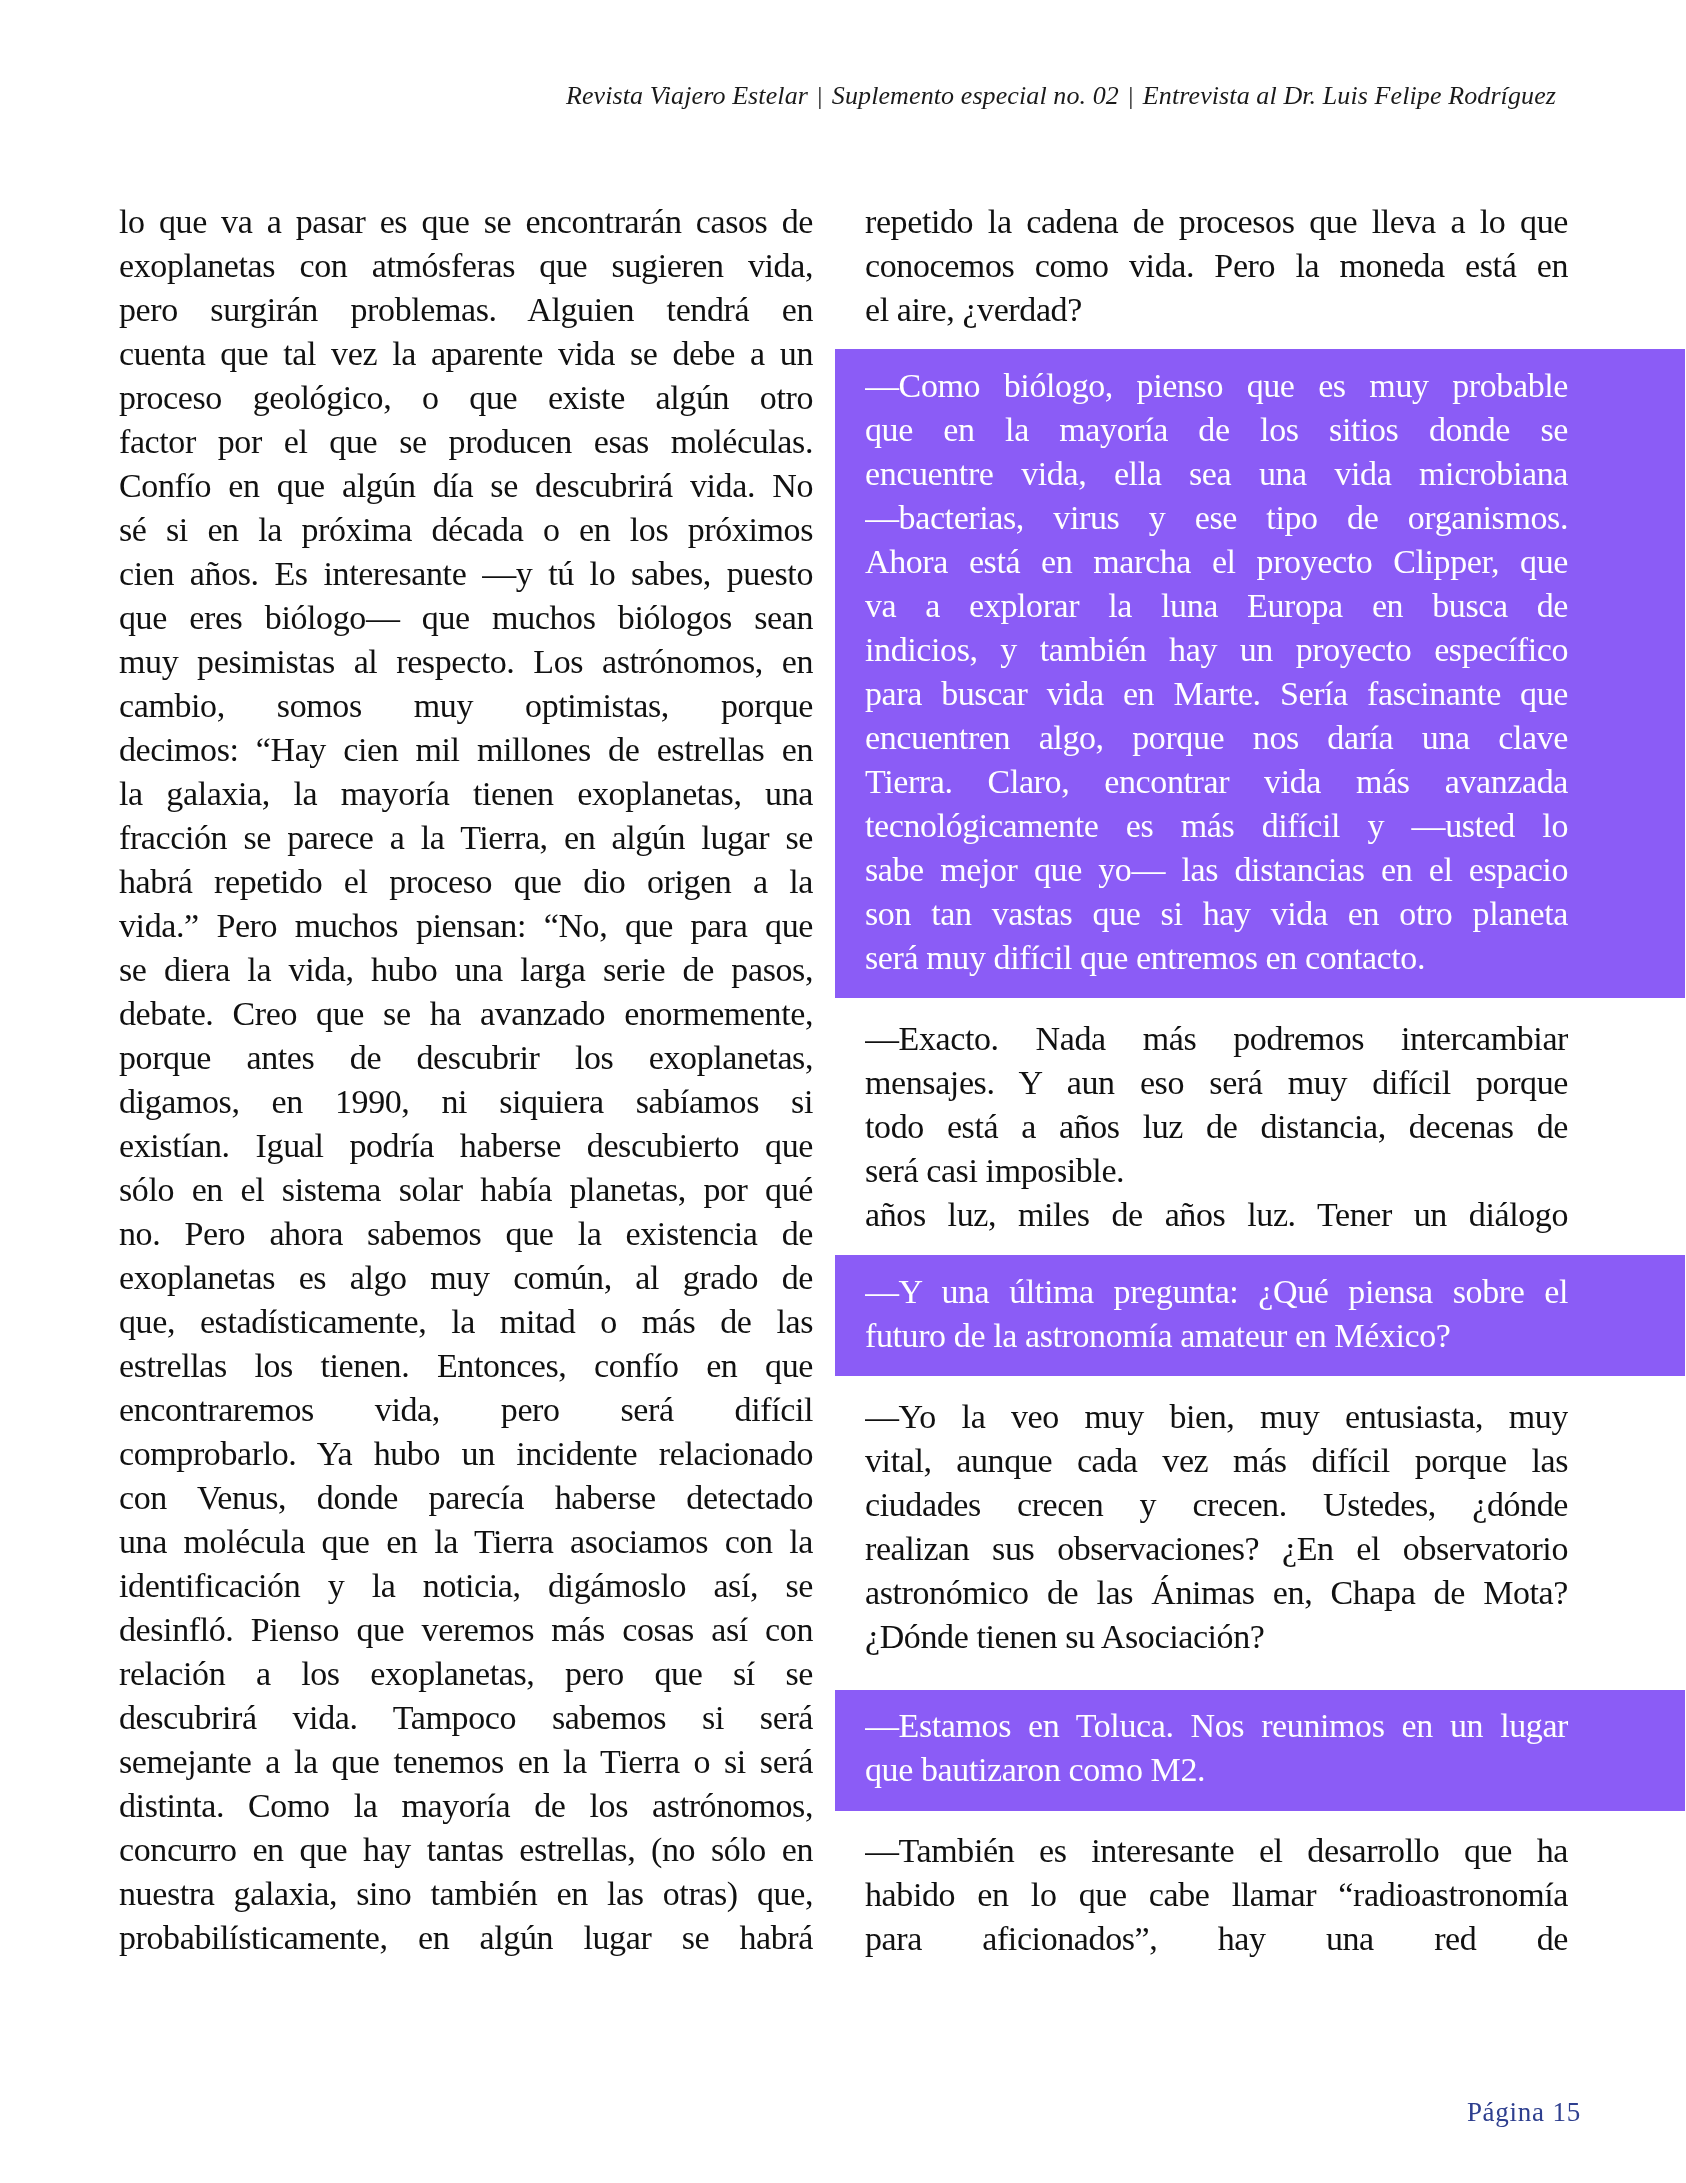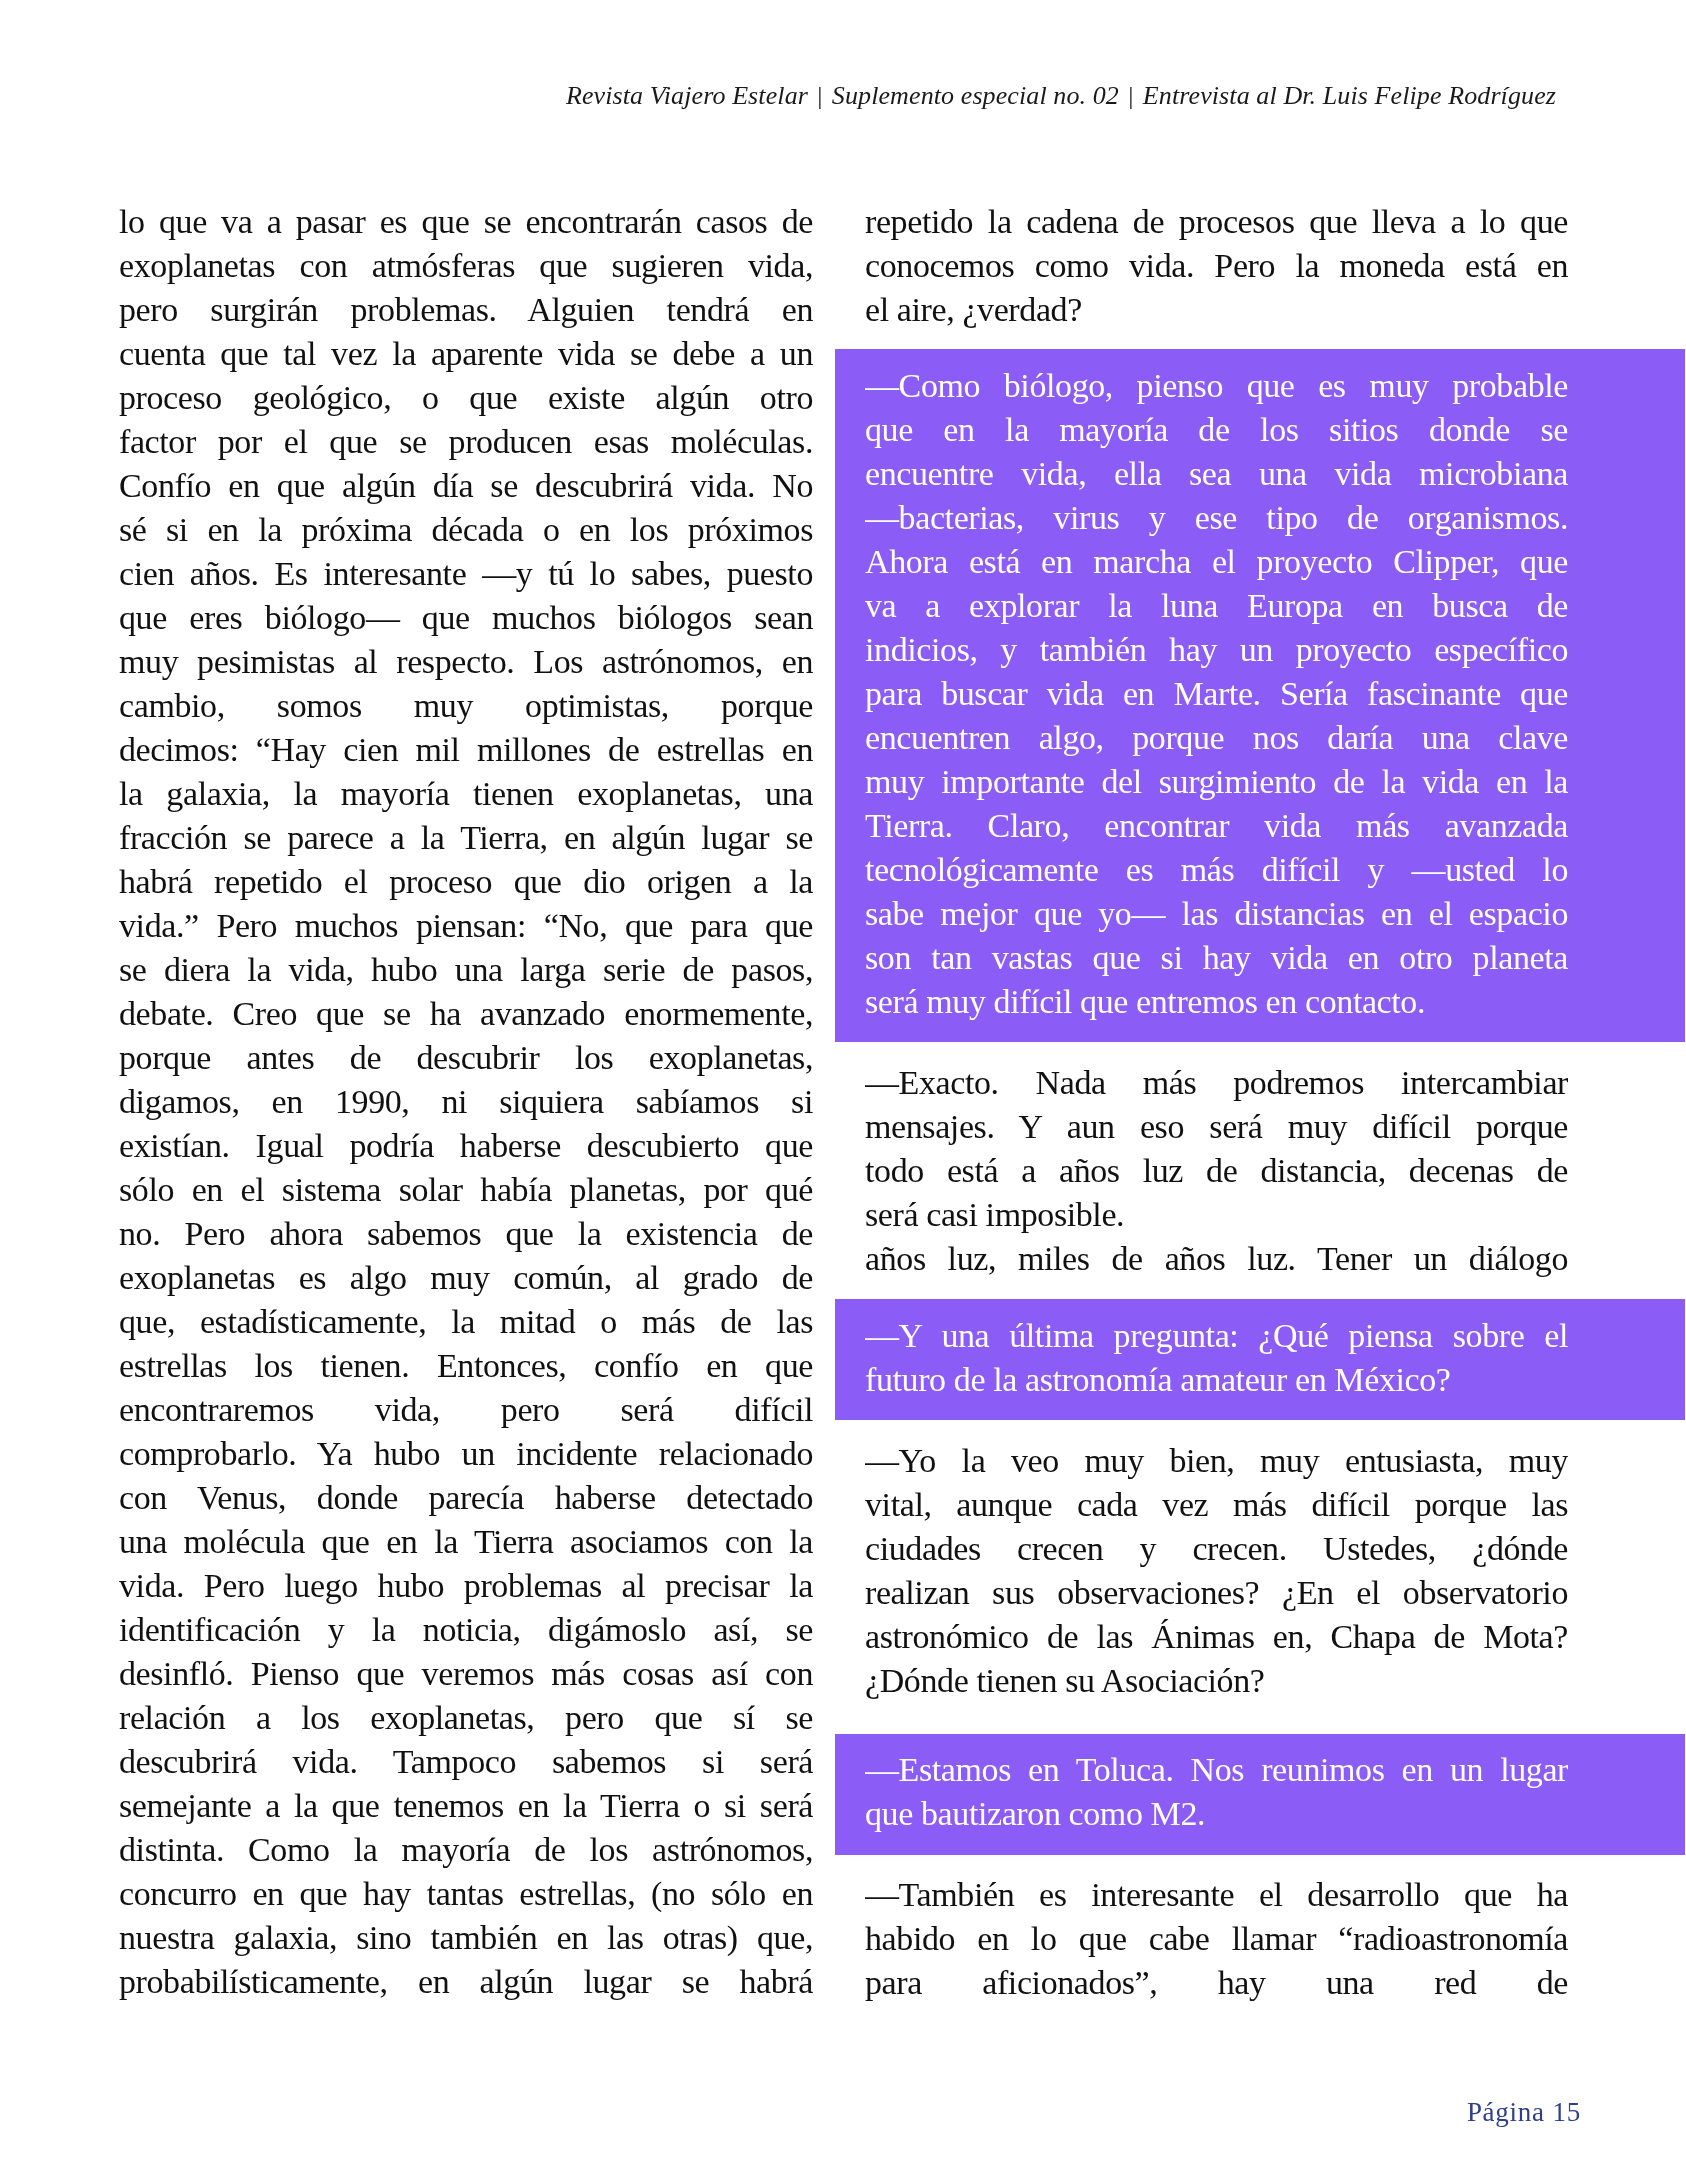--- a/index.html
+++ b/index.html
@@ -50,21 +50,20 @@
       <span class="line">existían. Igual podría haberse descubierto que</span>
       <span class="line">sólo en el sistema solar había planetas, por qué</span>
       <span class="line">no. Pero ahora sabemos que la existencia de</span>
       <span class="line">exoplanetas es algo muy común, al grado de</span>
       <span class="line">que, estadísticamente, la mitad o más de las</span>
       <span class="line">estrellas los tienen. Entonces, confío en que</span>
       <span class="line">encontraremos vida, pero será difícil</span>
       <span class="line">comprobarlo. Ya hubo un incidente relacionado</span>
       <span class="line">con Venus, donde parecía haberse detectado</span>
       <span class="line">una molécula que en la Tierra asociamos con la</span>
-      <span class="line">vida. Pero luego hubo problemas al precisar la</span>
       <span class="line">identificación y la noticia, digámoslo así, se</span>
       <span class="line">desinfló. Pienso que veremos más cosas así con</span>
       <span class="line">relación a los exoplanetas, pero que sí se</span>
       <span class="line">descubrirá vida. Tampoco sabemos si será</span>
       <span class="line">semejante a la que tenemos en la Tierra o si será</span>
       <span class="line">distinta. Como la mayoría de los astrónomos,</span>
       <span class="line">concurro en que hay tantas estrellas, (no sólo en</span>
       <span class="line">nuestra galaxia, sino también en las otras) que,</span>
       <span class="line">probabilísticamente, en algún lugar se habrá</span>
     </div>
@@ -79,21 +78,20 @@
     <div class="box" style="margin-top: 17px;">
       <span class="line">—Como biólogo, pienso que es muy probable</span>
       <span class="line">que en la mayoría de los sitios donde se</span>
       <span class="line">encuentre vida, ella sea una vida microbiana</span>
       <span class="line">—bacterias, virus y ese tipo de organismos.</span>
       <span class="line">Ahora está en marcha el proyecto Clipper, que</span>
       <span class="line">va a explorar la luna Europa en busca de</span>
       <span class="line">indicios, y también hay un proyecto específico</span>
       <span class="line">para buscar vida en Marte. Sería fascinante que</span>
       <span class="line">encuentren algo, porque nos daría una clave</span>
-      <span class="line">muy importante del surgimiento de la vida en la</span>
       <span class="line">Tierra. Claro, encontrar vida más avanzada</span>
       <span class="line">tecnológicamente es más difícil y —usted lo</span>
       <span class="line">sabe mejor que yo— las distancias en el espacio</span>
       <span class="line">son tan vastas que si hay vida en otro planeta</span>
       <span class="line last">será muy difícil que entremos en contacto.</span>
     </div>
     <div class="plain" style="margin-top: 18.5px;">
       <span class="line">—Exacto. Nada más podremos intercambiar</span>
       <span class="line">mensajes. Y aun eso será muy difícil porque</span>
       <span class="line">todo está a años luz de distancia, decenas de</span>

